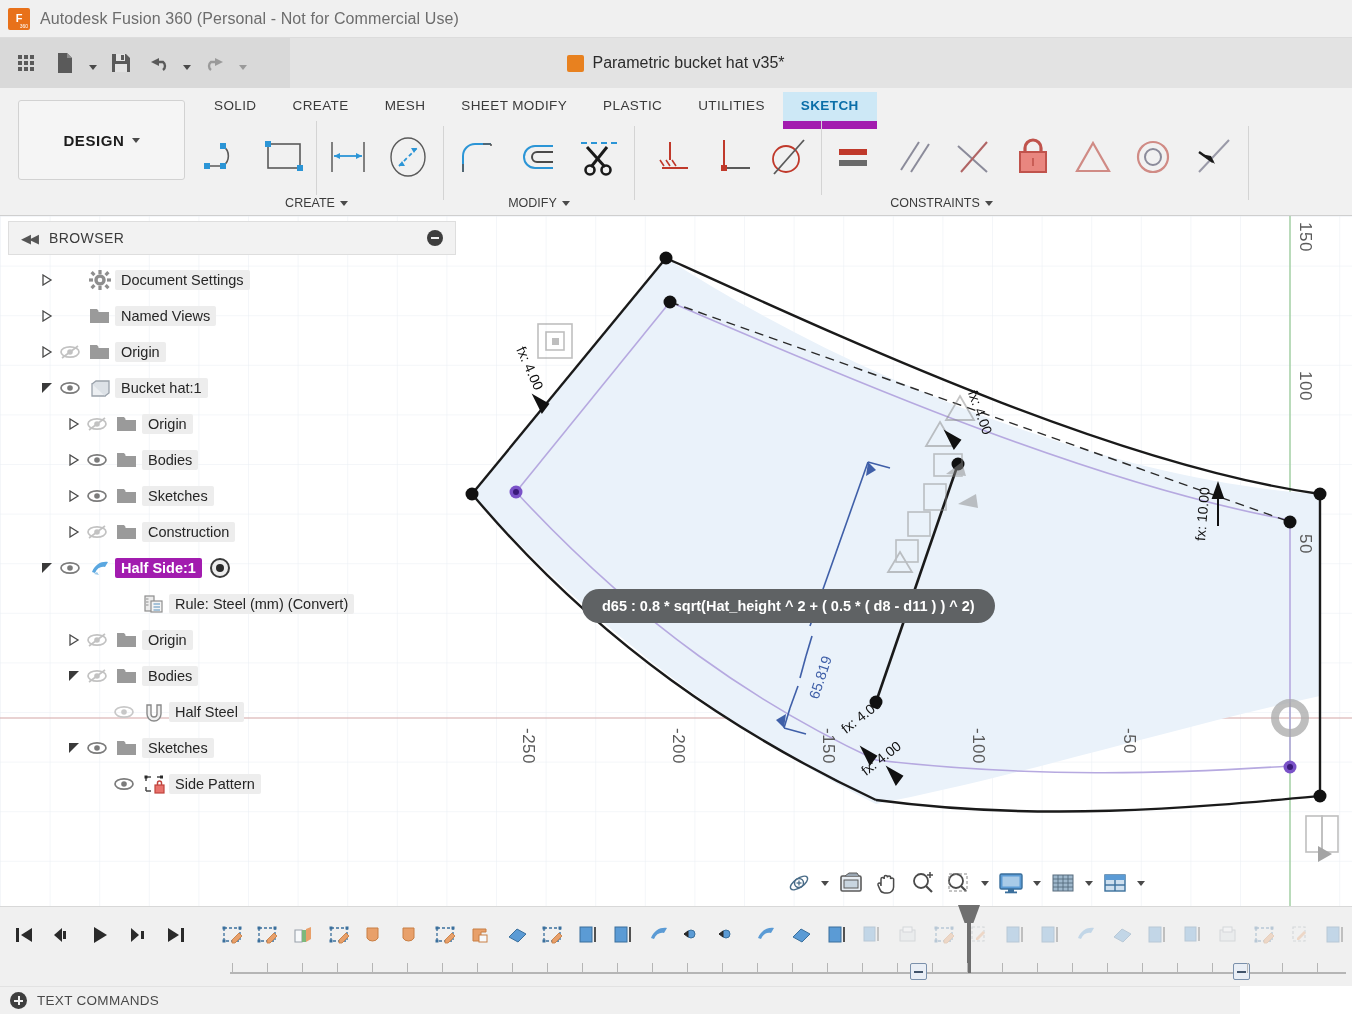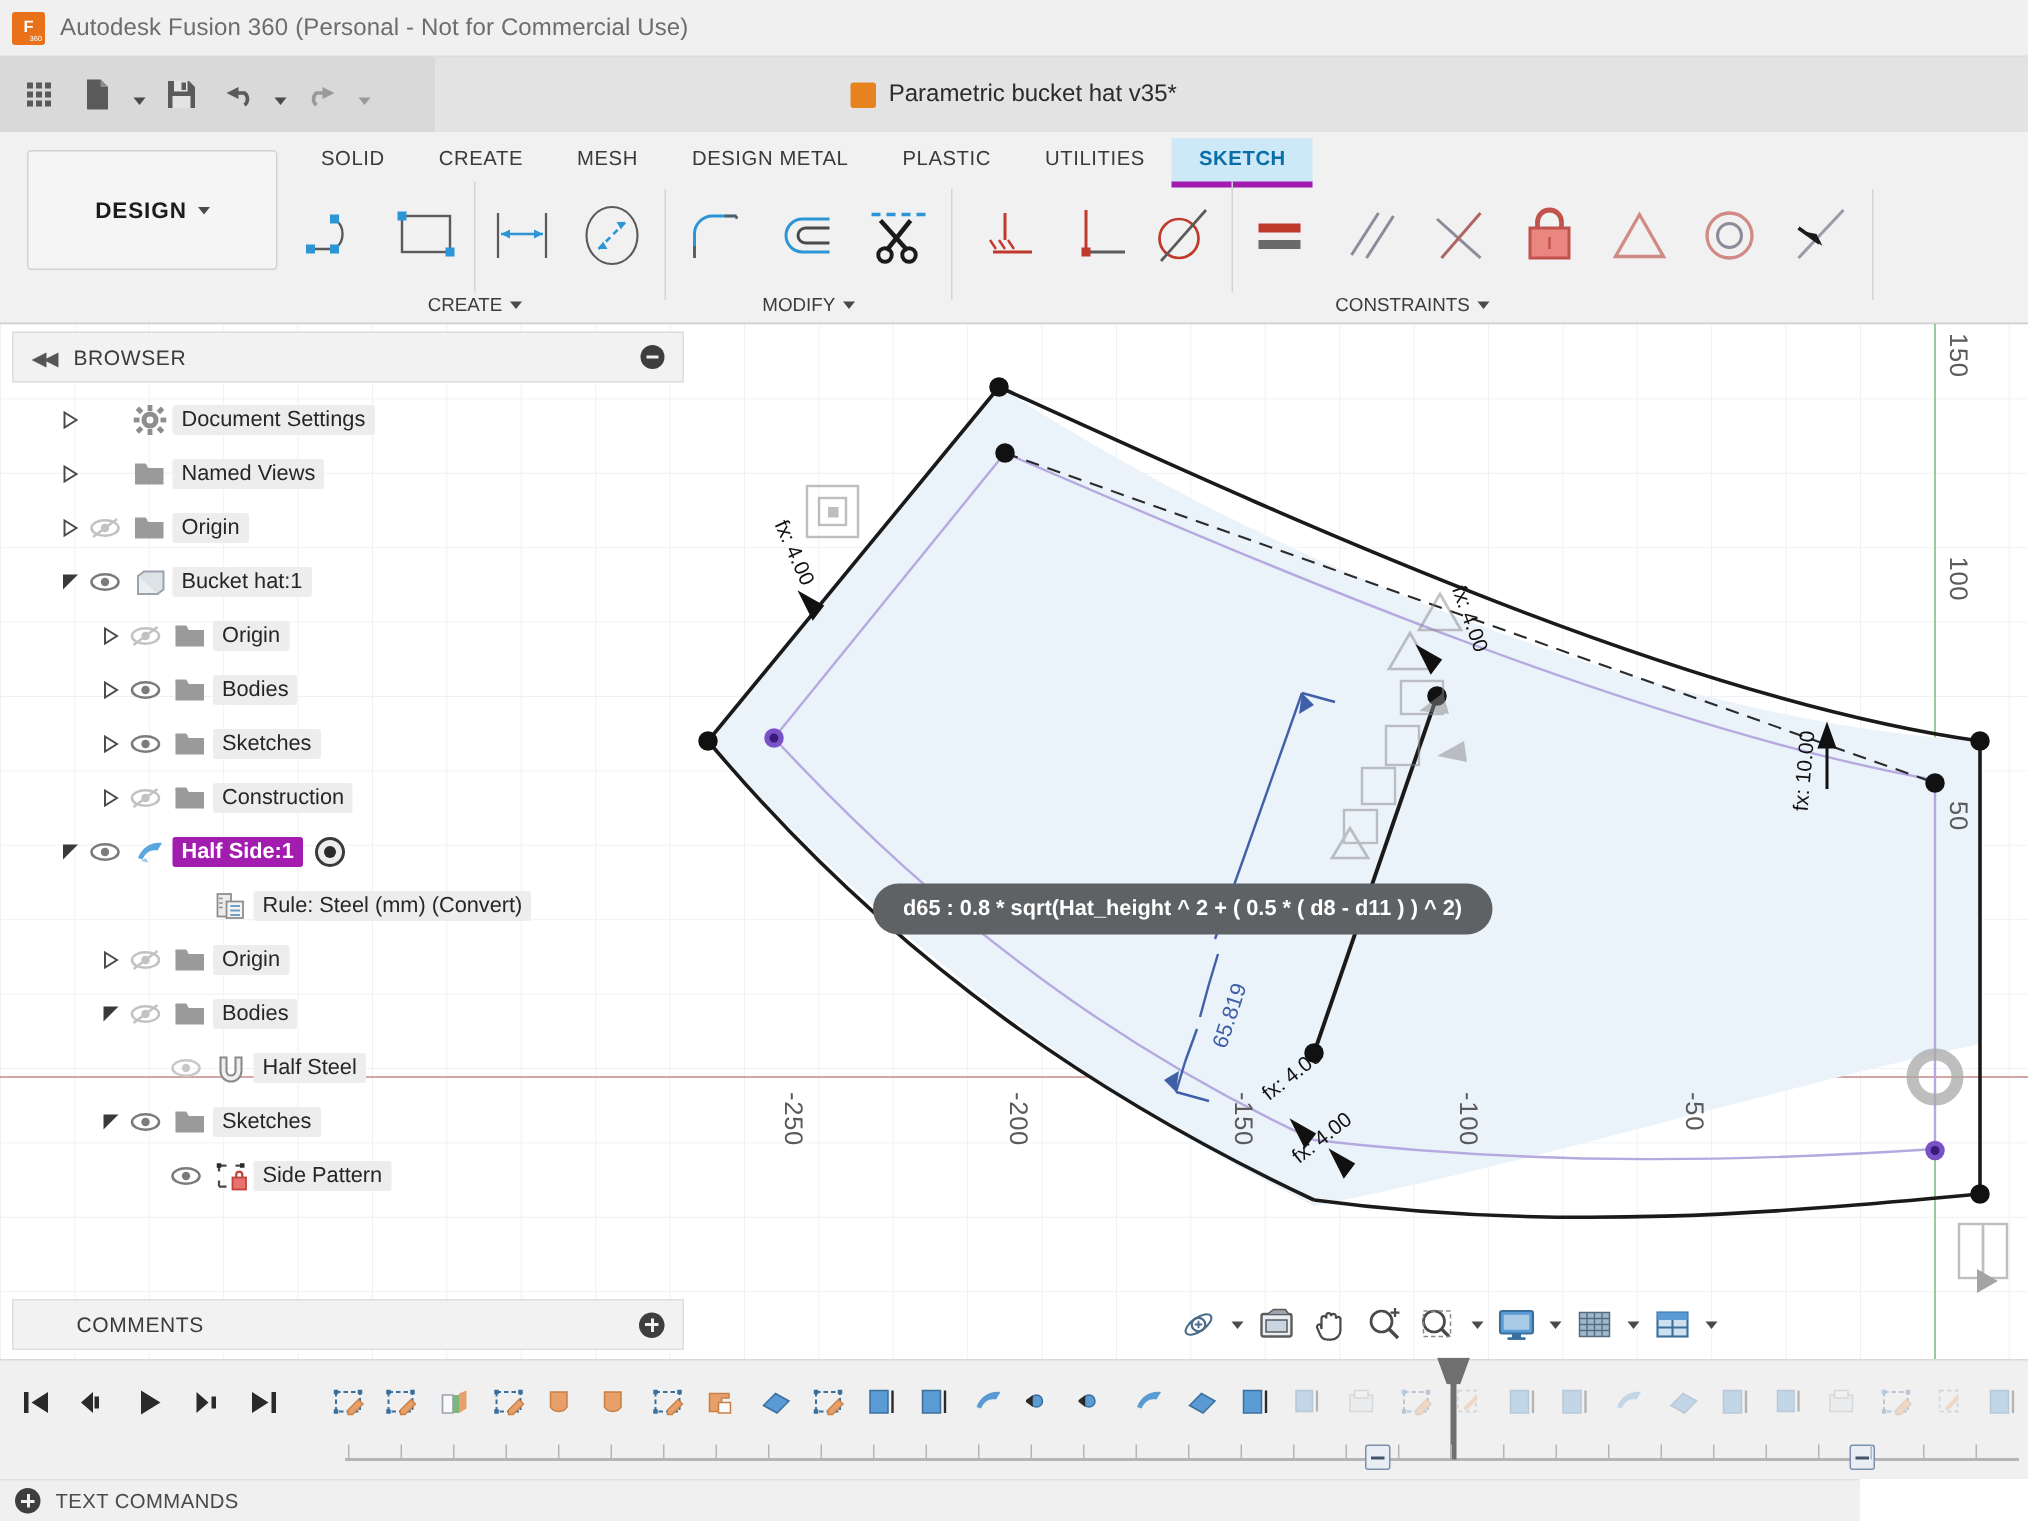--- a/index.html
+++ b/index.html
@@ -71,21 +71,21 @@
   .tabs {
     position: absolute; left: 196px; top: 4px; height: 30px;
     display: flex; align-items: flex-start; gap: 0;
   }
   .tab {
     padding: 6px 18px 8px 18px; font-size: 13.5px; color: #3a3a3a; cursor: pointer;
     letter-spacing: 0.4px;
   }
   .tab.active {
     background: #cde8f6; color: #0a6ea8; font-weight: bold;
-    border-bottom: 4px solid #a21caf;
+    border-bottom: 8px solid #a21caf;
   }
 
   .panels {
     position: absolute; left: 190px; top: 34px; right: 0; height: 92px;
     display: flex; align-items: flex-start;
   }
   .panel { position: relative; height: 92px; display: flex; flex-direction: column; }
   .panel .icons { display: flex; align-items: center; height: 70px; gap: 2px; padding: 0 6px; }
   .panel .plabel {
     height: 22px; display: flex; align-items: center; justify-content: center;
@@ -300,21 +300,21 @@
 
     <div class="design-box">
       <div class="t">DESIGN</div>
       <div class="caret-dn"></div>
     </div>
 
     <div class="tabs">
       <div class="tab">SOLID</div>
       <div class="tab">CREATE</div>
       <div class="tab">MESH</div>
-      <div class="tab">DESIGN METAL</div>
+      <div class="tab">SHEET MODIFY</div>
       <div class="tab">PLASTIC</div>
       <div class="tab">UTILITIES</div>
       <div class="tab active">SKETCH</div>
     </div>
 
     <div class="panels">
 
       <div class="panel">
         <div class="icons">
           <div class="tool">
@@ -897,24 +897,20 @@
             <rect x="1.5" y="1.5" width="3" height="3" fill="#2a2a2a"></rect>
             <rect x="17" y="1.5" width="3" height="3" fill="#2a2a2a"></rect>
             <rect x="12" y="11" width="9" height="8" fill="#e8726c" stroke="#c0443d" stroke-width="1.2"></rect>
             <path d="M14.5 11 V9 a2 2 0 0 1 4 0 V11" fill="none" stroke="#c0443d" stroke-width="1.5"></path>
           </svg>
         </span>
         <span class="tlabel">Side Pattern</span>
       </div>
     </div>
 
-  <div class="comments">
-    <span class="ctitle">COMMENTS</span>
-    <span class="plus"></span>
-  </div>
 
   <div class="viewbar">
     <div class="vbtn">
       <svg width="24" height="24" viewBox="0 0 24 24">
         <circle cx="12" cy="12" r="4.5" stroke="#4a6c88" stroke-width="1.5" fill="none"></circle>
         <ellipse cx="12" cy="12" rx="10" ry="4.5" stroke="#4a6c88" stroke-width="1.4" fill="none" transform="rotate(-35 12 12)"></ellipse>
         <line x1="12" y1="9.5" x2="12" y2="14.5" stroke="#4a6c88" stroke-width="1.3"></line>
         <line x1="9.5" y1="12" x2="14.5" y2="12" stroke="#4a6c88" stroke-width="1.3"></line>
       </svg>
     </div>

